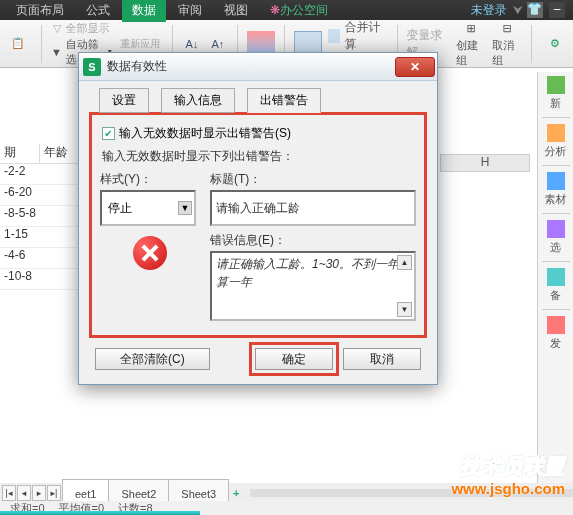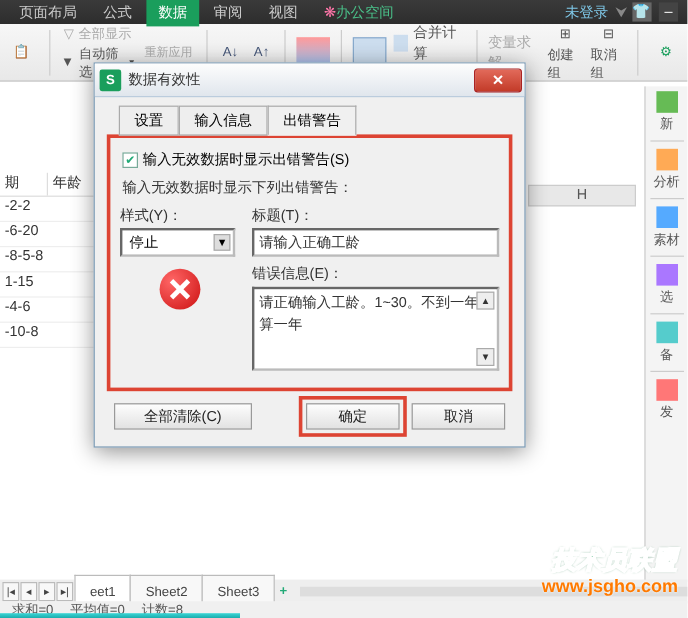--- a/index.html
+++ b/index.html
@@ -37,36 +37,36 @@
 .sidebar .sb-ico { width:18px; height:18px; background:#ccc; }
 
 
 .dialog { position: absolute; left: 78px; top: 52px; width: 360px; background: #f0f0f0; border: 1px solid #7a9ab5; box-shadow: 0 4px 18px rgba(0,0,0,.45); }
 .dlg-title { height: 28px; background: linear-gradient(#fdfdfd,#e0e6ed); display:flex; align-items:center; padding: 0 2px 0 4px; border-bottom:1px solid #bcd; }
 .dlg-logo { width:18px; height:18px; background:#1a9e5c; color:#fff; font-weight:bold; display:flex; align-items:center; justify-content:center; font-size:11px; border-radius:2px; margin-right:6px; }
 .dlg-title-text { color:#333; font-size:12px; flex:1; }
 .dlg-close { width: 40px; height: 20px; background: linear-gradient(#e26a5a,#c33b29); border:1px solid #a22; border-radius:3px; color:#fff; display:flex; align-items:center; justify-content:center; font-weight:bold; font-size:12px; }
 
 .dlg-body { padding: 6px 10px 10px 10px; }
-.tabs { display:flex; gap:0; margin-left:10px; }
+.tabs { display:flex; gap:12px; margin-left:10px; }
 .tab { padding: 3px 12px; border:1px solid #aaa; background:#eee; position:relative; top:1px; }
 .tab.active { background:#f0f0f0; border-bottom:1px solid #f0f0f0; }
 
 .redbox { border: 3px solid #d43; padding: 8px 8px 14px 8px; margin-top: 0; background:#f0f0f0; border-top-width:3px; }
 .chk-row { display:flex; align-items:center; gap:4px; margin:2px 0 6px 2px; }
 .chk { width:13px; height:13px; border:1px solid #7a9; background:#fff; color:#2a7; font-size:10px; display:flex; align-items:center; justify-content:center; }
 .fieldset-lbl { margin: 2px 0 6px 2px; color:#333; }
 .formrow { display:flex; gap:10px; }
 .col-l { width: 100px; }
 .col-r { flex:1; }
 .lbl { display:block; margin-bottom:2px; color:#333; }
-.sel { width: 96px; height:24px; border:2px inset #bbb; background:#fff; display:flex; align-items:center; justify-content:space-between; padding:0 2px 0 6px; }
+.sel { width: 96px; height:36px; border:2px inset #bbb; background:#fff; display:flex; align-items:center; justify-content:space-between; padding:0 2px 0 6px; }
 .sel .arrow { width:14px; height:14px; background:#ddd; border:1px solid #aaa; display:flex; align-items:center; justify-content:center; font-size:9px; }
-.inp { width: 100%; height:24px; border:2px inset #bbb; background:#fff; padding:0 4px; color:#333; display:flex; align-items:center; }
-.ta { width:100%; height:70px; border:2px inset #bbb; background:#fff; padding:2px 4px; color:#333; line-height:1.5; position:relative; }
+.inp { width: 100%; height:36px; border:2px inset #bbb; background:#fff; padding:0 4px; color:#333; display:flex; align-items:center; }
+.ta { width:100%; height:70px; border:2px inset #bbb; background:#fff; padding:2px 4px; color:#333; line-height:1.5; position:relative;font-style:italic; }
 .ta .scrollbit { position:absolute; right:2px; top:2px; bottom:2px; width:15px; display:flex; flex-direction:column; justify-content:space-between; }
 .ta .sbtn { width:15px; height:15px; background:#eee; border:1px solid #aaa; font-size:8px; display:flex; align-items:center; justify-content:center; }
 .erricon { width:34px; height:34px; border-radius:50%; background:radial-gradient(circle at 30% 30%, #f66, #c11); position:relative; margin:10px auto 0; }
 .erricon::before, .erricon::after { content:""; position:absolute; left:50%; top:50%; width:20px; height:4px; background:#fff; transform-origin:center; }
 .erricon::before { transform:translate(-50%,-50%) rotate(45deg); }
 .erricon::after { transform:translate(-50%,-50%) rotate(-45deg); }
 
 .dlg-btns { display:flex; gap:10px; padding: 10px 6px 4px 6px; align-items:center; }
 .dlg-btns .gap { flex:1; }
 .btn { min-width:78px; height:22px; background:linear-gradient(#fdfdfd,#e2e2e2); border:1px solid #999; color:#222; display:flex; align-items:center; justify-content:center; padding:0 24px; }

